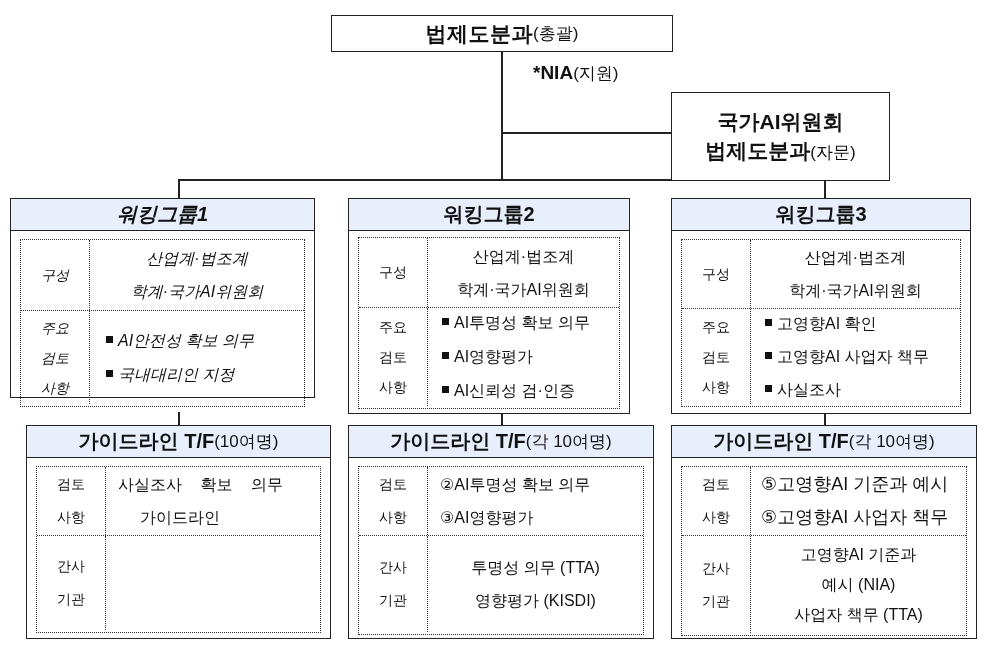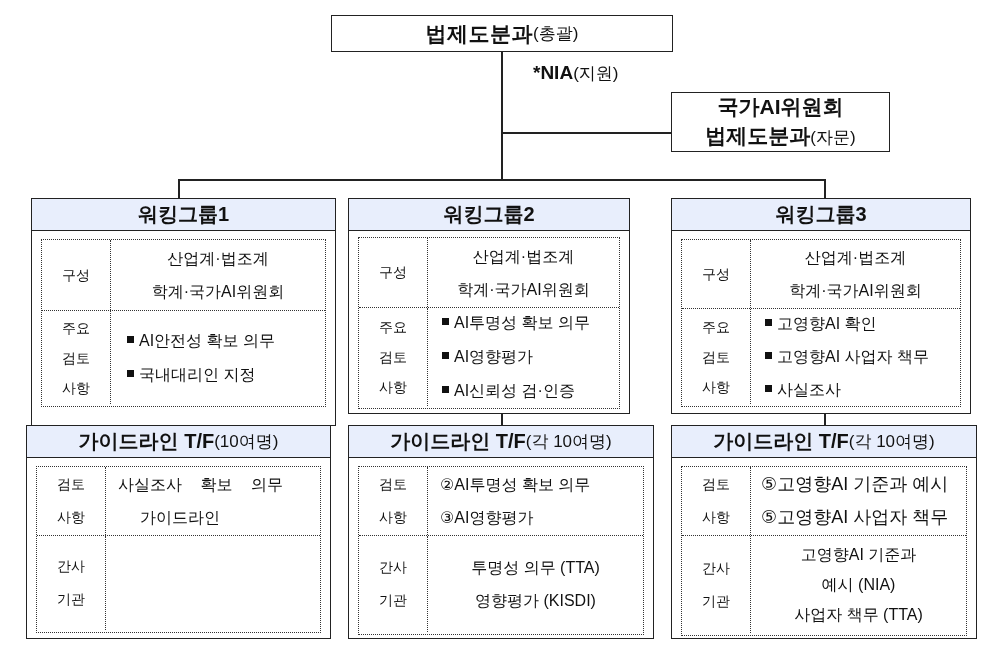--- a/index.html
+++ b/index.html
@@ -45,26 +45,26 @@
 
 <div class="abs topbox" style="left:331px; top:15px; width:342px; height:37px;">
   <span class="title-main">법제도분과</span>
     <span class="paren" style="font-size:17px;">(총괄)</span>
 </div>
 
 <div class="abs nia" style="left:533px; top:62px; height:26px;">
   <span class="strong">*NIA</span><span class="paren" style="font-size:17px;">(지원)</span>
 </div>
 
-<div class="abs topbox committee" style="left:671px; top:92px; width:219px; height:60px;align-items:center;">
+<div class="abs topbox committee" style="left:671px; top:92px; width:219px; height:89px;align-items:center;">
   <div>국가AI위원회</div>
   <div><span>법제도분과</span><span class="paren" style="font-size:17px;">(자문)</span></div>
 </div>
 
-<div class="abs card" style="left:31px; top:198px; width:305px; height:228px;">
+<div class="abs card" style="left:10px; top:198px; width:305px; height:200px;font-style:italic;">
   <div class="card-head">워킹그룹1</div>
   <div class="inner" style="top:40px; height:166px;">
     <div class="row" style="top:0; height:70px;">
       <div class="lab">구성</div>
       <div class="val">
         <div>산업계·법조계</div>
         <div>학계·국가AI위원회</div>
       </div>
     </div>
     <div class="row divider" style="top:70px; height:93px;">

